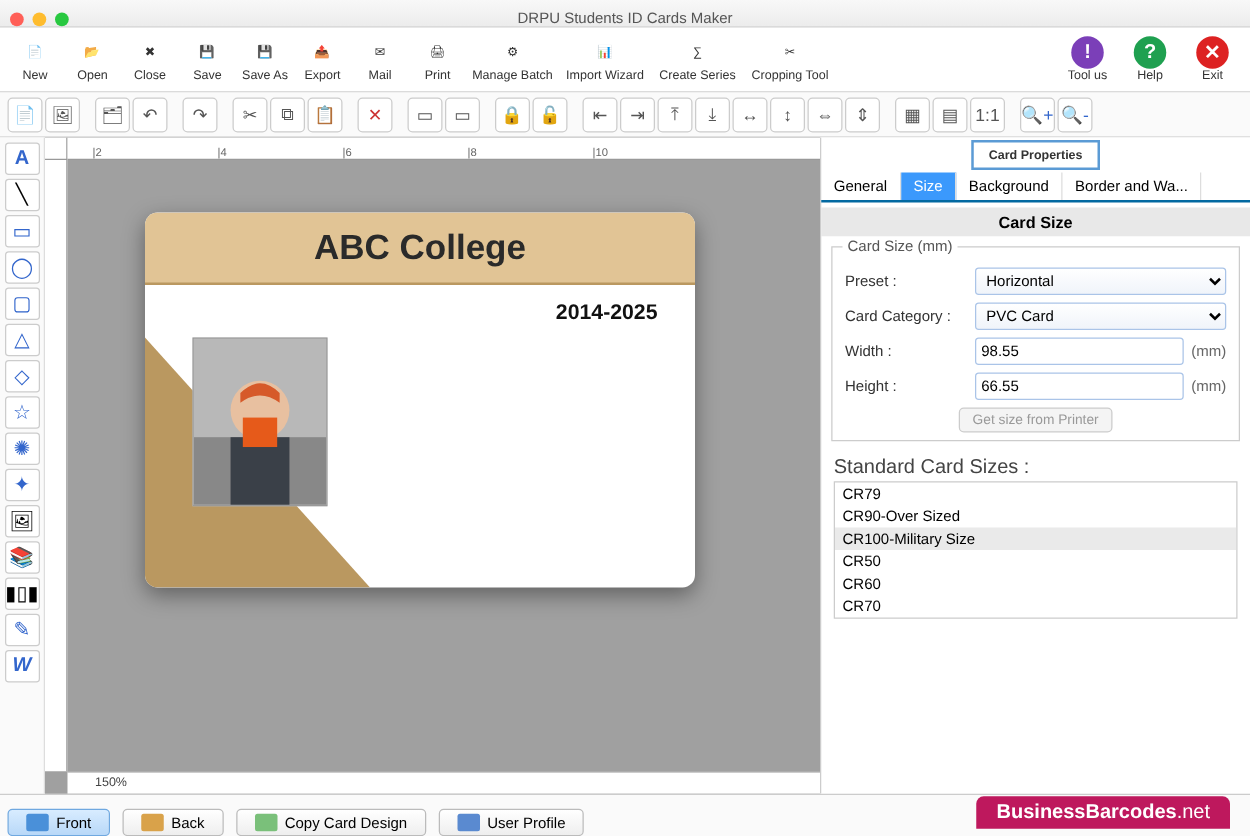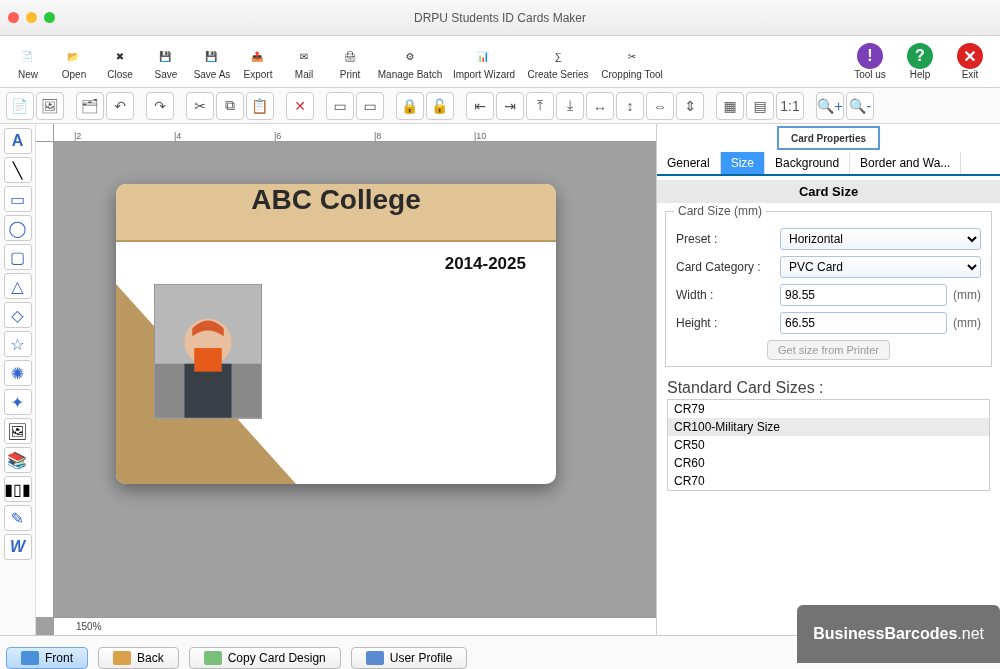--- a/index.html
+++ b/index.html
@@ -1,18 +1,18 @@
 <!DOCTYPE html>
 <html><head>
 <meta charset="utf-8">
 <style>
 * { box-sizing: border-box; margin: 0; padding: 0; font-family: -apple-system, "Helvetica Neue", Arial, sans-serif; }
 body { background: #f5f5f5; width: 1000px; height: 669px; overflow: hidden; position: relative; }
 .window { width: 1000px; height: 669px; background: #fff; display: flex; flex-direction: column; }
-.titlebar { height: 36px; background: linear-gradient(#f8f8f8,#ececec); display: flex; align-items: center; padding: 0 8px; border-bottom: 1px solid #d0d0d0; position: relative; }
+.titlebar { height: 22px; background: linear-gradient(#f8f8f8,#ececec); display: flex; align-items: flex-end; padding: 0 8px; border-bottom: 1px solid #d0d0d0; position: relative; }
 .traffic { display: flex; gap: 7px; }
 .tl { width: 11px; height: 11px; border-radius: 50%; }
 .tl.red{background:#ff5f57}.tl.yel{background:#febc2e}.tl.grn{background:#28c840}
 .titlebar .title { position:absolute; left:0; right:0; text-align:center; font-size:12px; color:#555; pointer-events:none;}
 .maintoolbar { height: 52px; display: flex; align-items: center; padding: 2px 6px; border-bottom: 1px solid #d0d0d0; gap: 2px; }
 .mtbtn { display: flex; flex-direction: column; align-items: center; justify-content: center; width: 44px; height: 48px; font-size: 10px; color: #333; cursor: pointer; }
 .mtbtn .ic { width: 26px; height: 26px; display:flex; align-items:center; justify-content:center; }
 .mtbtn.wide{width:72px}
 .spacer{flex:1}
 .rtbtn{display:flex;flex-direction:column;align-items:center;width:48px;font-size:10px;color:#333}
@@ -22,21 +22,21 @@
 .sep{width:8px}
 .content{flex:1;display:flex;min-height:0}
 .left-tools{width:36px;background:#fafafa;border-right:1px solid #ddd;display:flex;flex-direction:column;align-items:center;padding:4px 0;gap:3px}
 .ltbtn{width:28px;height:26px;border:1px solid #ccc;border-radius:3px;background:#fff;display:flex;align-items:center;justify-content:center;cursor:pointer}
 .canvas-area{flex:1;background:#a0a0a0;position:relative;overflow:hidden}
 .ruler-h{position:absolute;top:0;left:18px;right:0;height:18px;background:#fff;border-bottom:1px solid #999;font-size:9px;color:#666;display:flex;align-items:flex-end;padding-left:20px}
 .ruler-h span{width:100px;display:inline-block}
 .ruler-v{position:absolute;top:18px;left:0;width:18px;bottom:18px;background:#fff;border-right:1px solid #999}
 .ruler-corner{position:absolute;top:0;left:0;width:18px;height:18px;background:#fff;border-right:1px solid #999;border-bottom:1px solid #999}
 .canvas{position:absolute;top:60px;left:80px;width:440px;height:300px;background:#fff;box-shadow:0 6px 18px rgba(0,0,0,0.4);border-radius:10px;overflow:hidden}
-.card-top{height:58px;background:#e1c495;display:flex;align-items:flex-start;justify-content:center;border-bottom:2px solid #ba9860}
+.card-top{height:58px;background:#e1c495;display:flex;align-items:center;justify-content:center;border-bottom:2px solid #ba9860}
 .card-title{font-size:28px;font-weight:700;color:#2a2a2a}
 .card-corner{position:absolute;left:0;bottom:0;width:0;height:0;border-bottom:200px solid #ba9860;border-right:180px solid transparent}
 .photo{position:absolute;top:100px;left:38px;width:108px;height:135px;background:#ccc;border:1px solid #999;overflow:hidden}
 .photo svg{width:100%;height:100%}
 .batch{position:absolute;top:70px;left:0;right:30px;text-align:right;font-weight:700;font-size:17px;color:#111}
 .fields{position:absolute;top:106px;left:170px;font-size:15px;color:#111;line-height:2.1}
 .fields td:first-child{font-weight:700;padding-right:12px}
 .zoombar{position:absolute;bottom:0;left:18px;right:0;height:18px;background:#fff;border-top:1px solid #999;font-size:10px;color:#444;display:flex;align-items:center;padding-left:22px}
 .props{width:344px;border-left:1px solid #ccc;background:#fff;display:flex;flex-direction:column}
 .props-title{height:24px;border:2px solid #5b9bd5;margin:2px auto;padding:0 12px;font-size:10px;font-weight:700;color:#333;display:flex;align-items:center;width:fit-content}
@@ -53,21 +53,21 @@
 .row .unit{margin-left:6px;color:#666}
 .btn-printer{display:block;margin:4px auto 0;font-size:11px;padding:3px 10px;border:1px solid #ccc;border-radius:4px;background:#f4f4f4;color:#999}
 .std-label{font-size:16px;color:#444;margin:4px 10px 2px}
 .stdlist{border:1px solid #ccc;margin:0 10px 8px;max-height:160px;overflow:auto;font-size:12px}
 .stdlist div{padding:2px 6px;cursor:pointer}
 .stdlist div.sel{background:#eaeaea}
 .bottombar{height:34px;border-top:1px solid #ccc;display:flex;align-items:flex-end;padding:0 6px;gap:10px;background:#fafafa}
 .bbtn{display:flex;align-items:center;gap:6px;border:1px solid #bbb;border-radius:4px;padding:3px 14px;font-size:12px;background:linear-gradient(#fff,#eee);cursor:pointer}
 .bbtn.active{background:linear-gradient(#d8ecff,#b8d8f8);border-color:#6fa8e0}
 .bbtn .bic{width:18px;height:14px;background:#5a8;border-radius:2px}
-.watermark{position:absolute;right:0;bottom:6px;background:#737373;color:#fff;font-size:16px;font-weight:700;padding:20px 16px;border-radius:6px 6px 0 0}
+.watermark{position:absolute;right:16px;bottom:6px;background:#be185d;color:#fff;font-size:16px;font-weight:700;padding:4px 16px;border-radius:6px 6px 0 0}
 .watermark .net{color:#fff;font-weight:400}
 </style>
 </head>
 <body>
 
 <div class="window">
   <div class="titlebar">
     <div class="traffic">
       <div class="tl red"></div>
       <div class="tl yel"></div>
@@ -258,20 +258,21 @@
         <div class="row">
           <label>Height :</label>
           <input value="66.55" style="">
           <span class="unit">(mm)</span>
         </div>
         <button class="btn-printer">Get size from Printer</button>
       </div>
       <div class="std-label">Standard Card Sizes :</div>
       <div class="stdlist" id="stdList">
           <div>CR79</div>
+          <div>CR90-Over Sized</div>
           <div class="sel">CR100-Military Size</div>
           <div>CR50</div>
           <div>CR60</div>
           <div>CR70</div>
         </div>
     </div>
   </div>
 
   <div class="bottombar">
     <div class="bbtn active">

